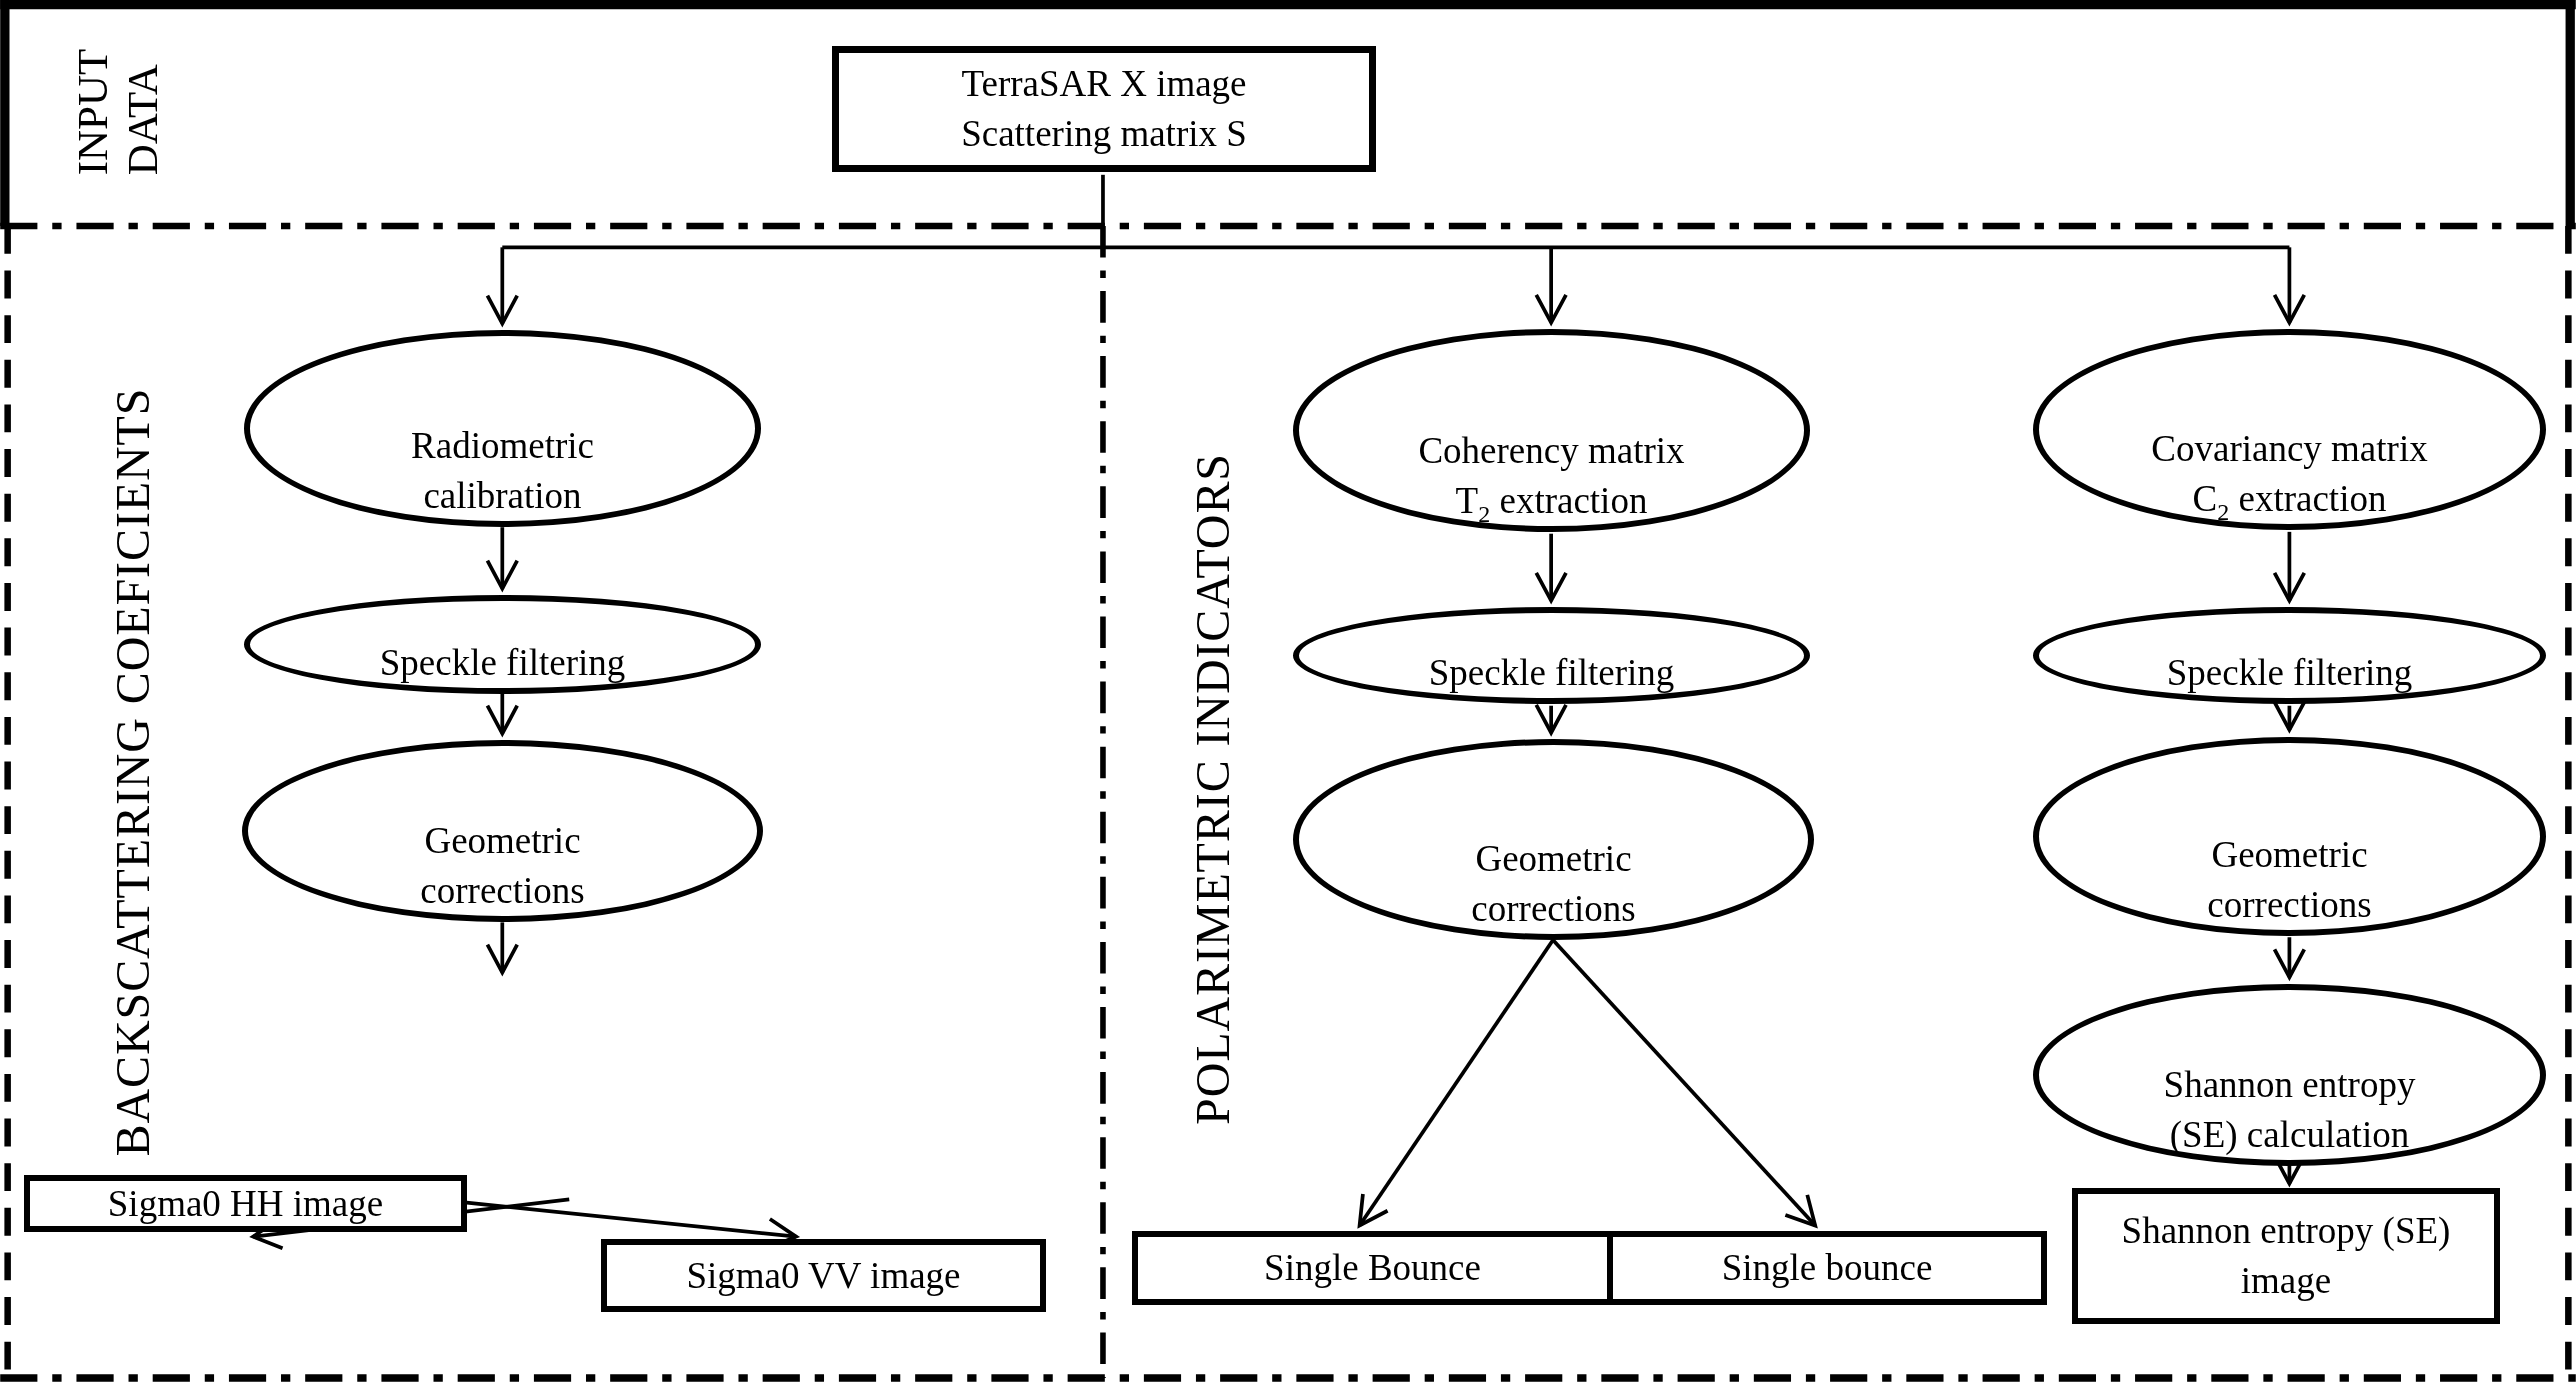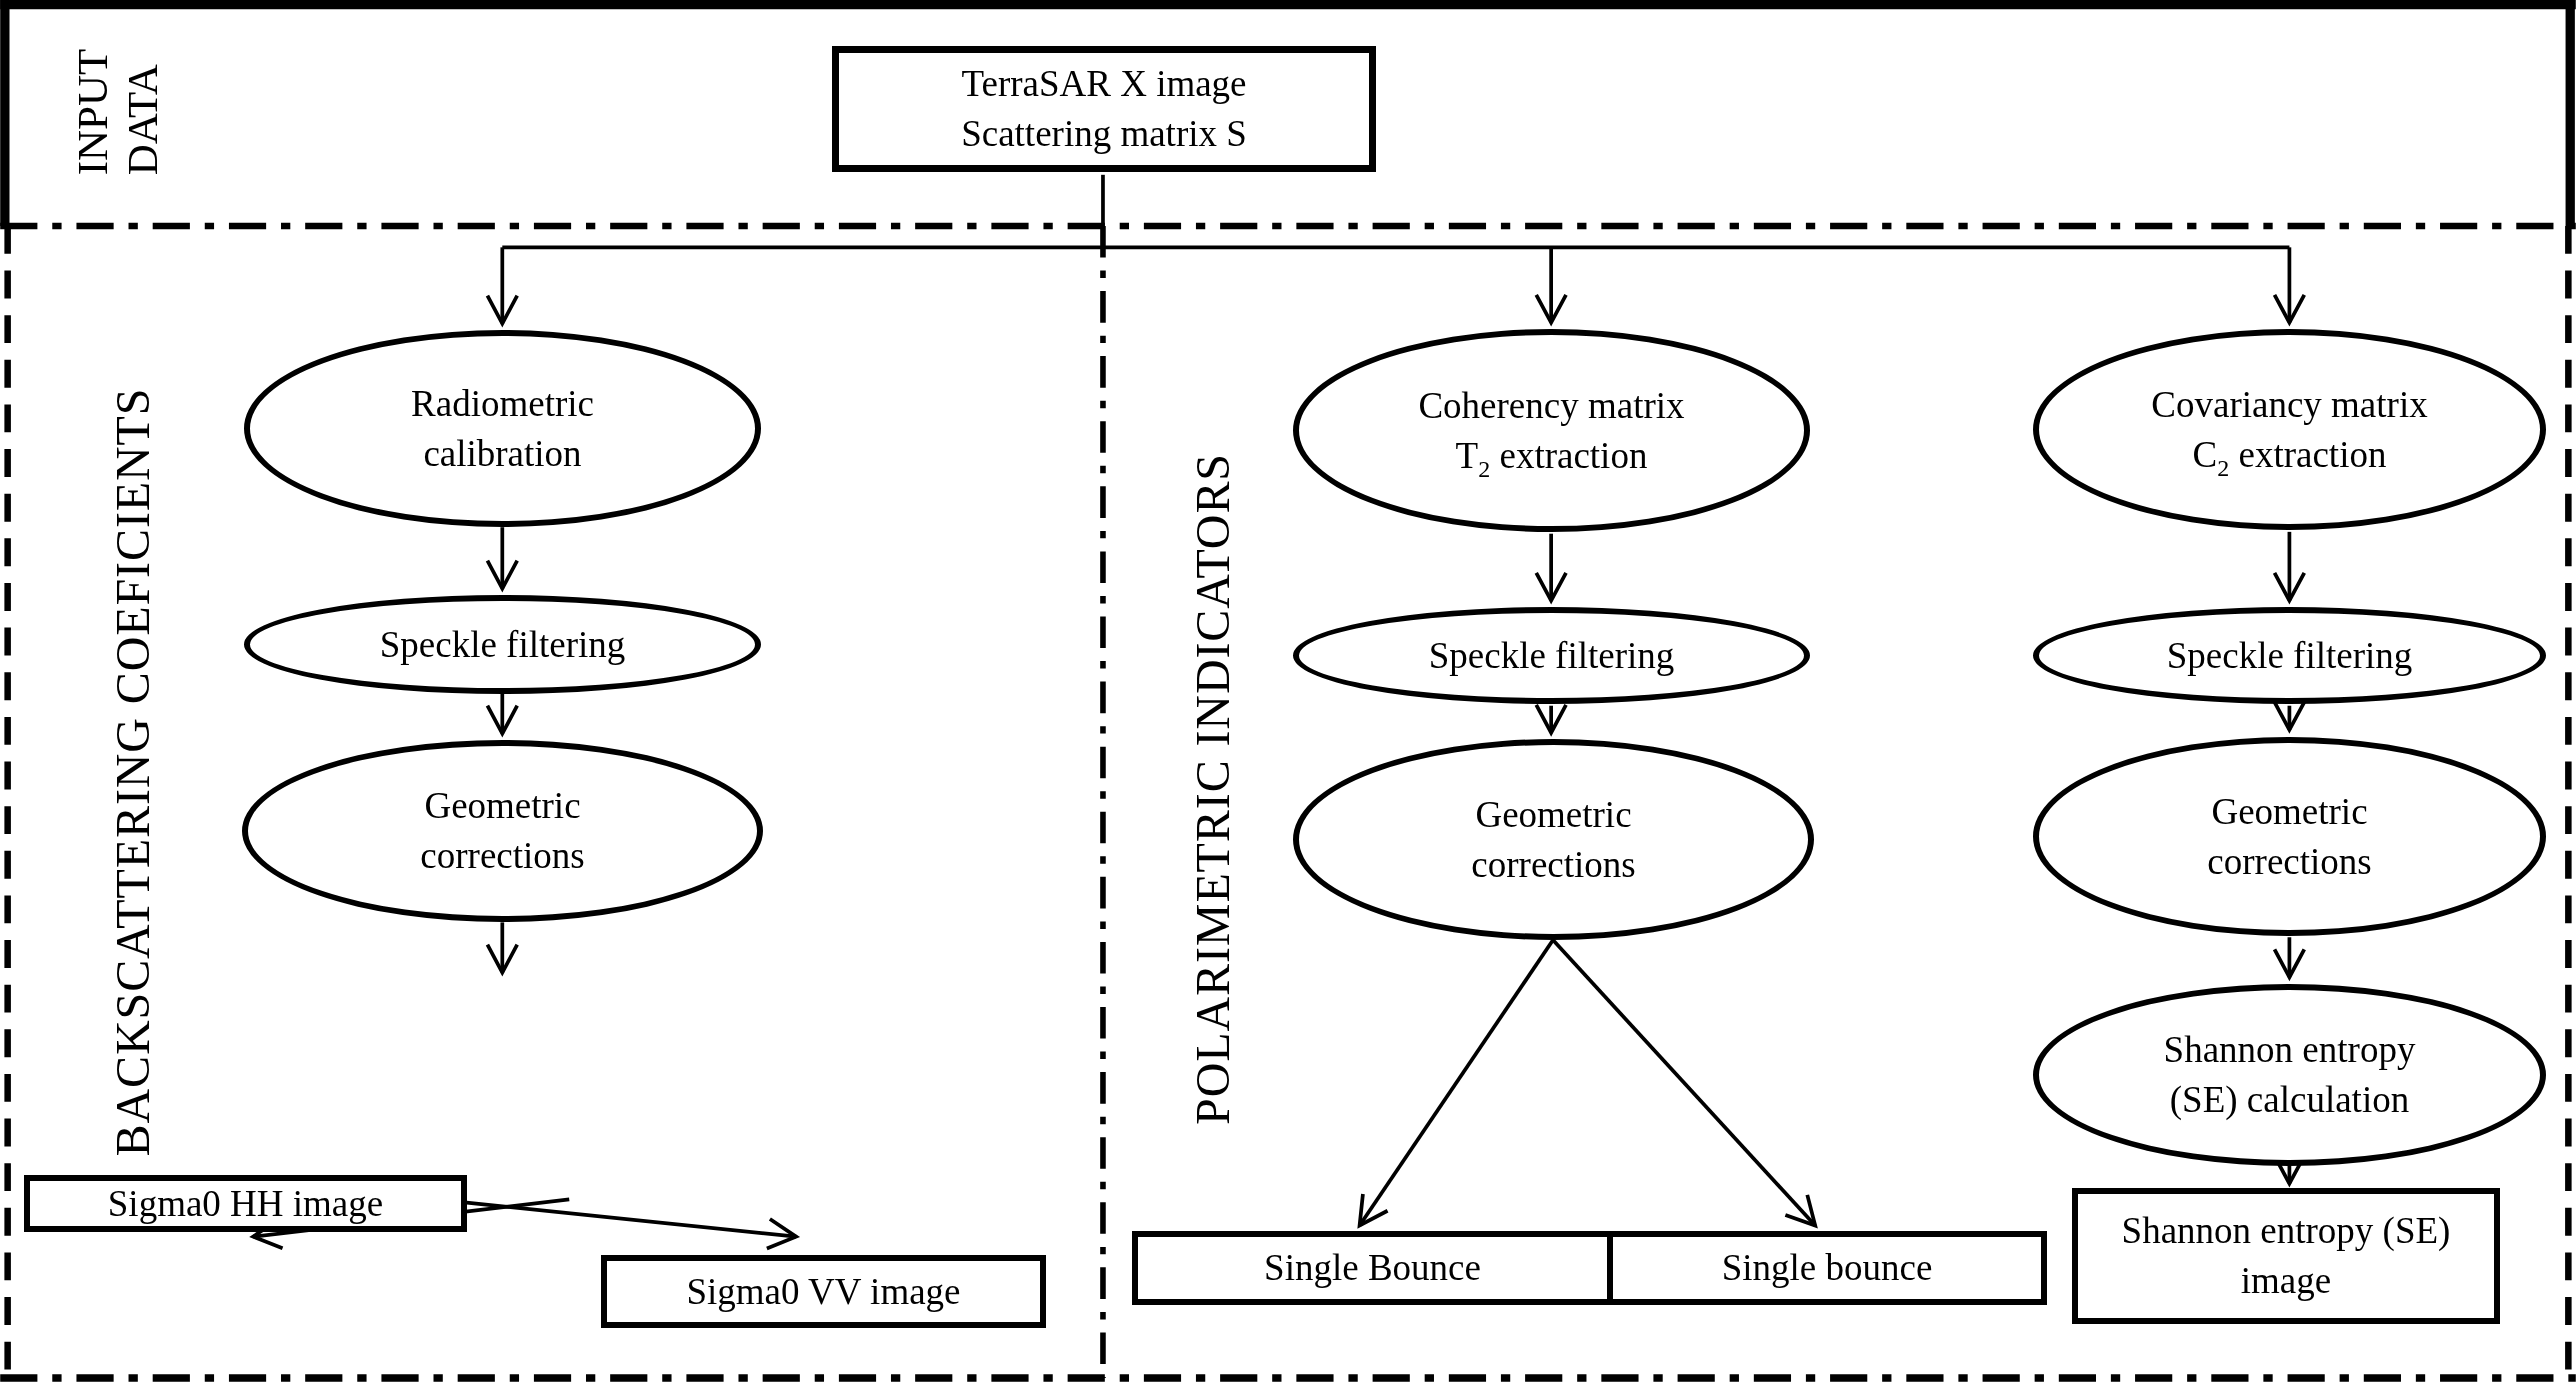--- a/index.html
+++ b/index.html
@@ -8,21 +8,21 @@
     position:relative; width:2576px; height:1391px; background:var(--paper);
     font-family:"Liberation Serif","DejaVu Serif",serif; color:var(--ink); overflow:hidden;
   }
   svg.wires { position:absolute; left:0; top:0; width:2576px; height:1391px; }
   .node {
     position:absolute; display:flex; flex-direction:column; align-items:center; justify-content:center;
     background:var(--paper); text-align:center; box-sizing:border-box;
   }
   .rect   { border:7.4px solid var(--ink); }
   .rect-thin { border:6.5px solid var(--ink); }
-  .ellipse{ border:6.5px solid var(--ink); border-radius:50%; }
+  .ellipse{ border:6.5px solid var(--ink); border-radius:50%;justify-content:flex-end; }
   .nl { font-size:37px; line-height:50px; white-space:nowrap; }
   .nl sub { font-size:24px; line-height:0; vertical-align:-9.3px; }
   .vlabel {
     position:absolute; transform:translate(-50%,-50%) rotate(-90deg);
     white-space:nowrap; text-align:center;
   }
   .vlabel.big  { font-size:48px; letter-spacing:0.9px; }
   .vlabel.small{ font-size:43px; line-height:50px; white-space:normal; text-align:left; }
 </style>
 </head>
@@ -92,21 +92,21 @@
   <div class="node ellipse" style="left:244px; top:595px; width:517px; height:99px;">
     <div class="nl">Speckle filtering</div>
   </div>
   <div class="node ellipse" style="left:242px; top:740px; width:521px; height:182px;">
     <div class="nl">Geometric</div>
     <div class="nl">corrections</div>
   </div>
   <div class="node rect-thin" style="left:24px; top:1175px; width:443px; height:57px;">
     <div class="nl">Sigma0 HH image</div>
   </div>
-  <div class="node rect-thin" style="left:601px; top:1239px; width:445px; height:73px;margin-top:16px;">
+  <div class="node rect-thin" style="left:601px; top:1239px; width:445px; height:73px;">
     <div class="nl">Sigma0 VV image</div>
   </div>
 
   <div class="node ellipse" style="left:1293px; top:329px; width:517px; height:203px;">
     <div class="nl">Coherency matrix</div>
     <div class="nl">
       <span>T</span><sub>2</sub><span> extraction</span>
     </div>
   </div>
   <div class="node ellipse" style="left:1293px; top:607px; width:517px; height:97px;">

